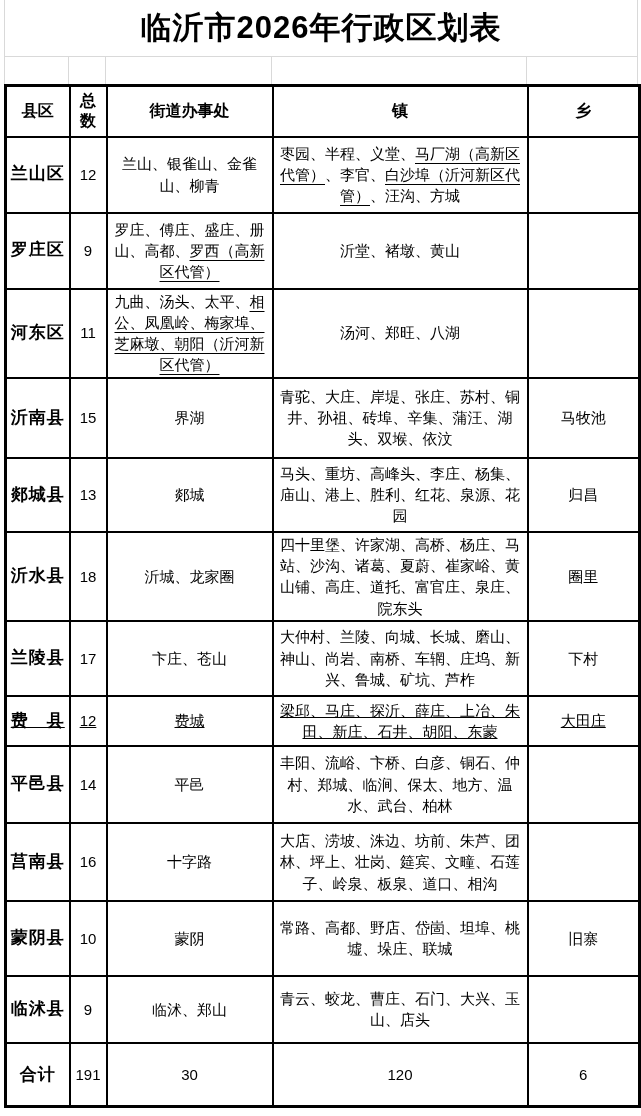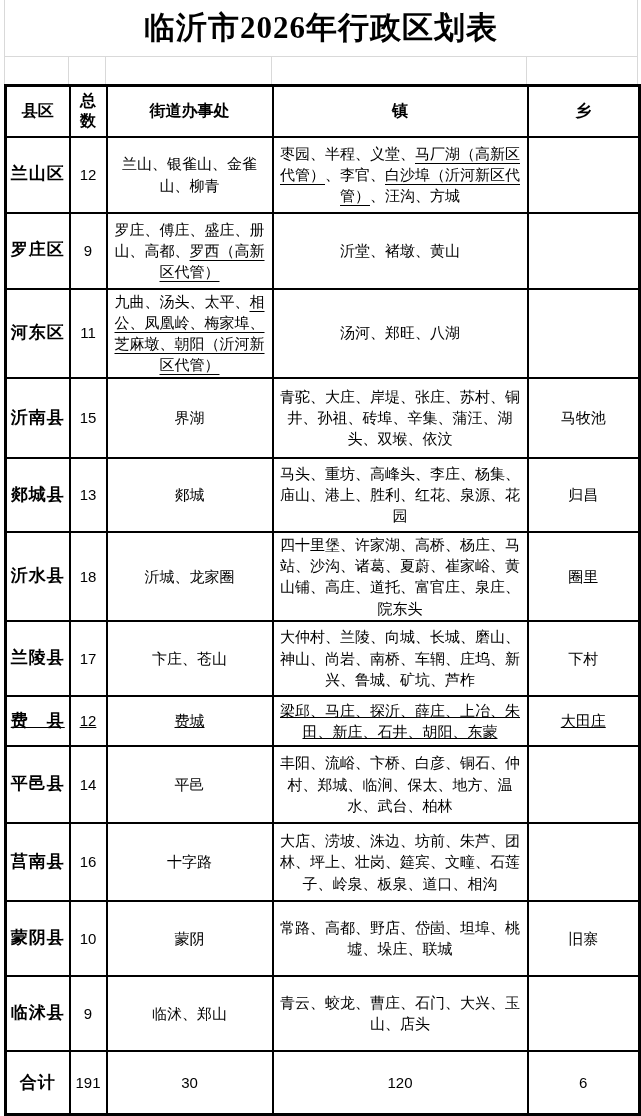--- a/index.html
+++ b/index.html
@@ -9,21 +9,21 @@
     overflow:hidden;
   }
   .page{position:relative;width:641px;}
 
   
   .title-block{
     margin-left:4px;width:634px;height:57px;box-sizing:border-box;
     border-left:1px solid #d9d9d9;border-right:1px solid #d9d9d9;
     border-bottom:1px solid #d9d9d9;
     display:flex;align-items:center;justify-content:center;
-    font-size:31px;font-weight:bold;letter-spacing:1px;font-family:Liberation Serif, serif;
+    font-size:31px;font-weight:bold;letter-spacing:1px;
   }
 
   
   .spacer-row{
     position:relative;margin-left:4px;width:634px;height:27px;box-sizing:border-box;
   }
   .spacer-row .vgl{
     position:absolute;top:0;bottom:0;width:1px;background:#d9d9d9;
   }
 
@@ -155,21 +155,21 @@
           <td><span>大店、涝坡、洙边、坊前、朱芦、团林、坪上、壮岗、筵宾、文疃、石莲子、岭泉、板泉、道口、相沟</span></td>
           <td></td>
         </tr>
         <tr style="height: 75px;">
           <td class="county">蒙阴县</td>
           <td class="num">10</td>
           <td><span>蒙阴</span></td>
           <td><span>常路、高都、野店、岱崮、坦埠、桃墟、垛庄、联城</span></td>
           <td>旧寨</td>
         </tr>
-        <tr style="height: 75px;">
+        <tr style="height: 67px;">
           <td class="county">临沭县</td>
           <td class="num">9</td>
           <td><span>临沭、郑山</span></td>
           <td><span>青云、蛟龙、曹庄、石门、大兴、玉山、店头</span></td>
           <td></td>
         </tr>
       </tbody>
     <tfoot>
       <tr class="footer-row" style="height:64px">
         <td class="county">合计</td>

